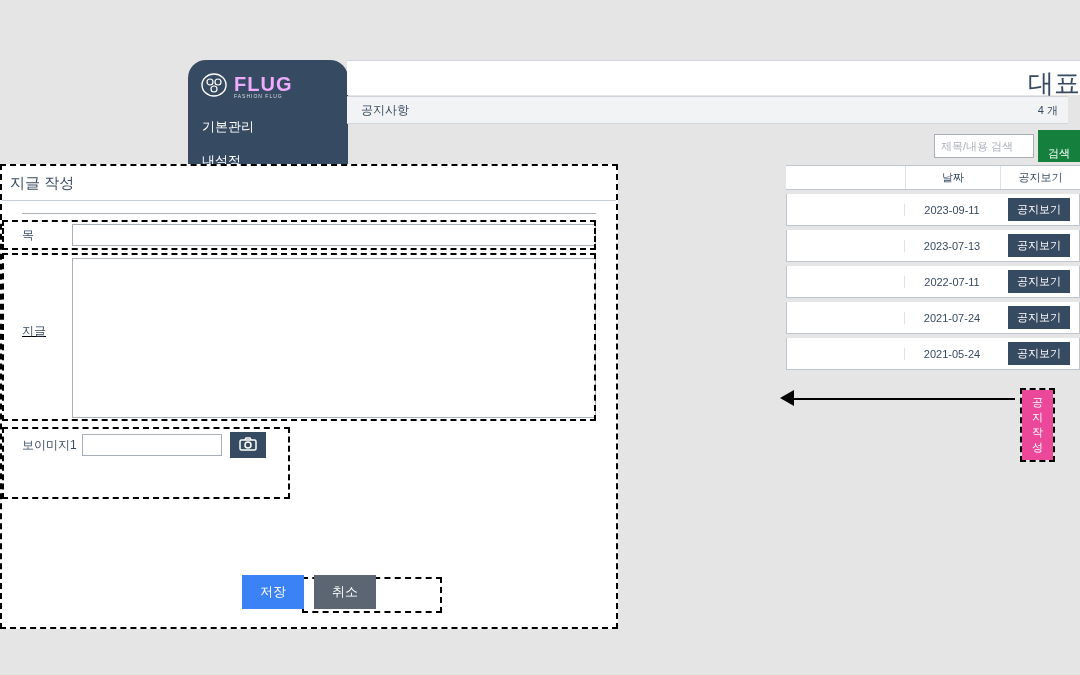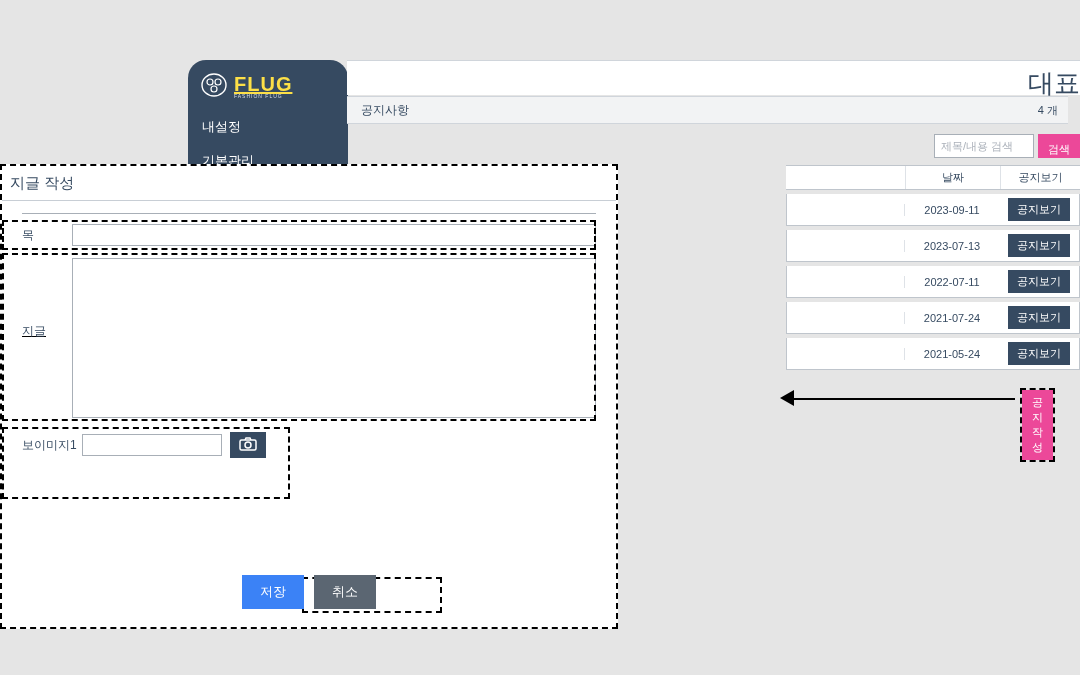--- a/index.html
+++ b/index.html
@@ -6,21 +6,21 @@
   html, body { width: 1080px; height: 675px; background: #e5e5e5; font-family: Arial, sans-serif; overflow: hidden; }
 
   
   .sidebar {
     position: absolute; left: 188px; top: 60px; width: 160px;
     background: #364a61; border-radius: 18px 18px 0 0;
   }
   .logo-wrap { padding: 10px 12px 8px; display: flex; align-items: center; }
   .logo-icon { margin-right: 6px; }
   .logo-text { display: flex; flex-direction: column; line-height: 1; }
-  .logo-main { color: #fde047; font-size: 20px; font-weight: 700; letter-spacing: 1px; text-decoration: underline; }
+  .logo-main { color: #f0abfc; font-size: 20px; font-weight: 700; letter-spacing: 1px; }
   .logo-sub { color: #d8dee6; font-size: 5px; letter-spacing: 1px; }
   .side-link { padding: 8px 14px; color: #fff; font-size: 13px; }
 
   .header-white {
     position: absolute; left: 347px; top: 60px; right: 0;
     height: 35px; background: #fff; border-top: 1px solid #d0d5db;
   }
   .header-title {
     position: absolute; right: 0; top: 5px;
     color: #364a61; font-size: 26px; font-weight: 400;
@@ -39,22 +39,22 @@
     position: absolute; left: 786px; top: 130px; right: 0;
     display: flex; align-items: center; justify-content: flex-end;
     gap: 4px; height: 32px;
   }
   .search-input {
     width: 100px; height: 24px; border: 1px solid #a8afb7;
     padding: 0 6px; font-size: 11px; color: #888;
   }
   .search-input::placeholder { color: #aab0b9; }
   .btn-dark {
-    background: #ec4899; color: #fff; border: none;
-    height: 24px; padding: 8px 10px; font-size: 11px; cursor: pointer;
+    background: #15803d; color: #fff; border: none;
+    height: 24px; padding: 16px 10px; font-size: 11px; cursor: pointer;
   }
 
   
   .list-area { position: absolute; left: 786px; top: 165px; right: 0; }
   .list-head {
     height: 25px; border-top: 1px solid #bfc5cc; border-bottom: 1px solid #bfc5cc;
     display: flex; justify-content: flex-end; background: #fff;
   }
   .list-head .col { display: flex; align-items: center; justify-content: center; font-size: 11px; color: #364a61; }
   .col-date { width: 95px; border-left: 1px solid #dee2e7; }
@@ -151,22 +151,22 @@
           <circle cx="10" cy="12" r="3" fill="none" stroke="#fff" stroke-width="1.2"></circle>
           <circle cx="18" cy="12" r="3" fill="none" stroke="#fff" stroke-width="1.2"></circle>
           <circle cx="14" cy="19" r="3" fill="none" stroke="#fff" stroke-width="1.2"></circle>
         </svg>
     </span>
     <span class="logo-text">
       <span class="logo-main">FLUG</span>
       <span class="logo-sub">FASHION FLUG</span>
     </span>
   </div>
+  <div class="side-link">기본관리</div>
   <div class="side-link">내설정</div>
-  <div class="side-link">기본관리</div>
 </div>
 
 <div class="header-white">
   <div class="header-title">대표</div>
 </div>
 
 <div class="subheader">
   <span class="title">공지사항</span>
   <span class="count">4 개</span>
 </div>

